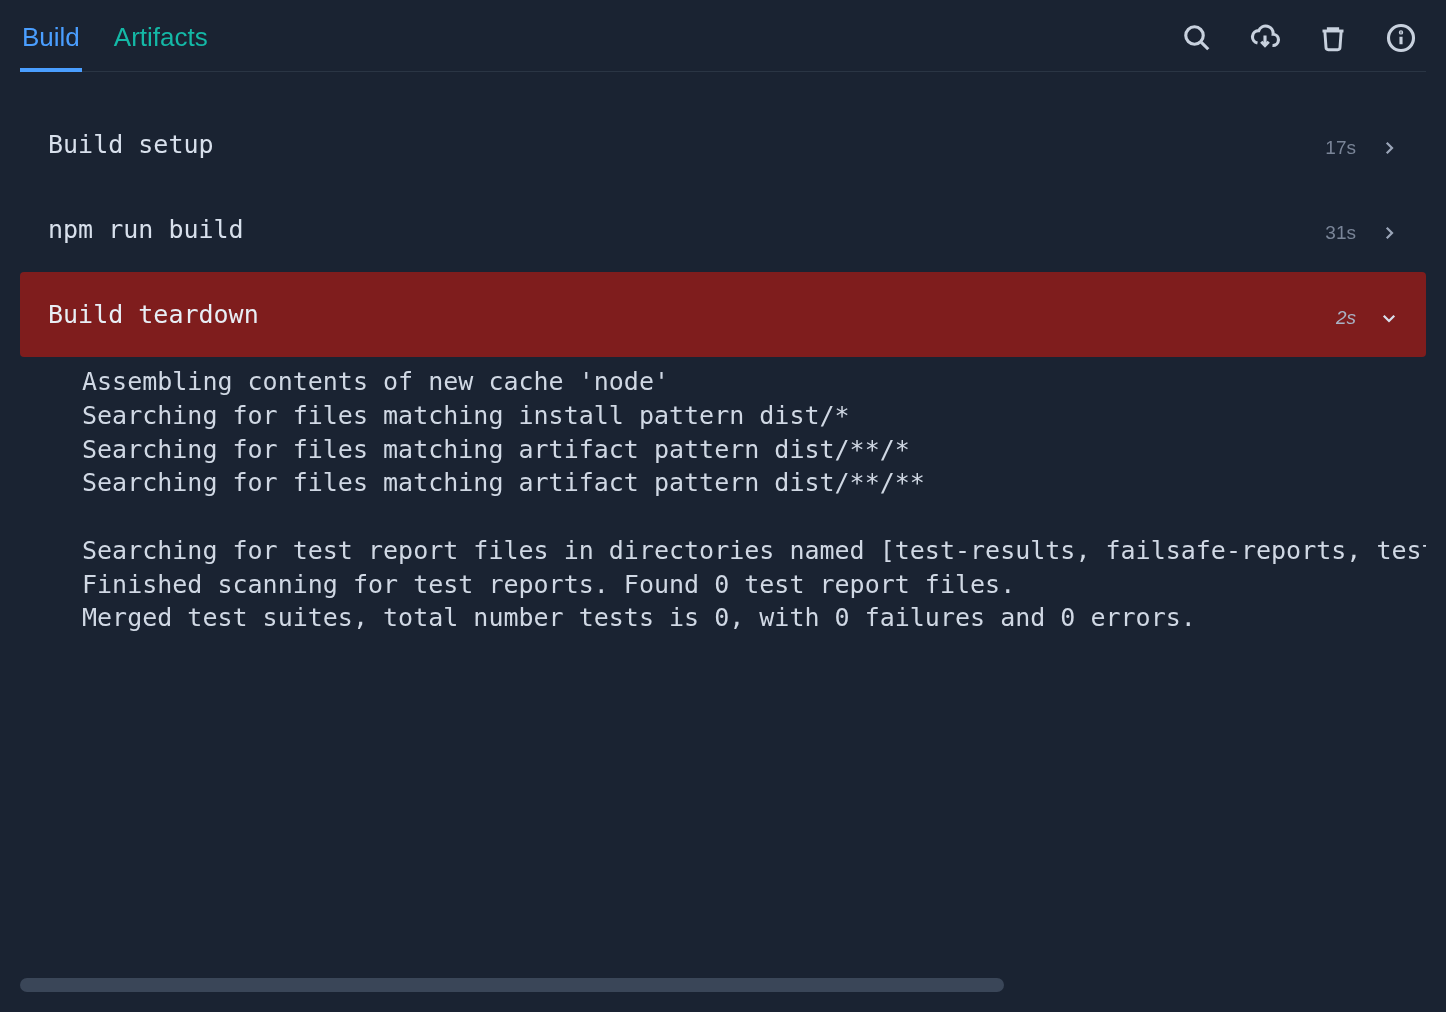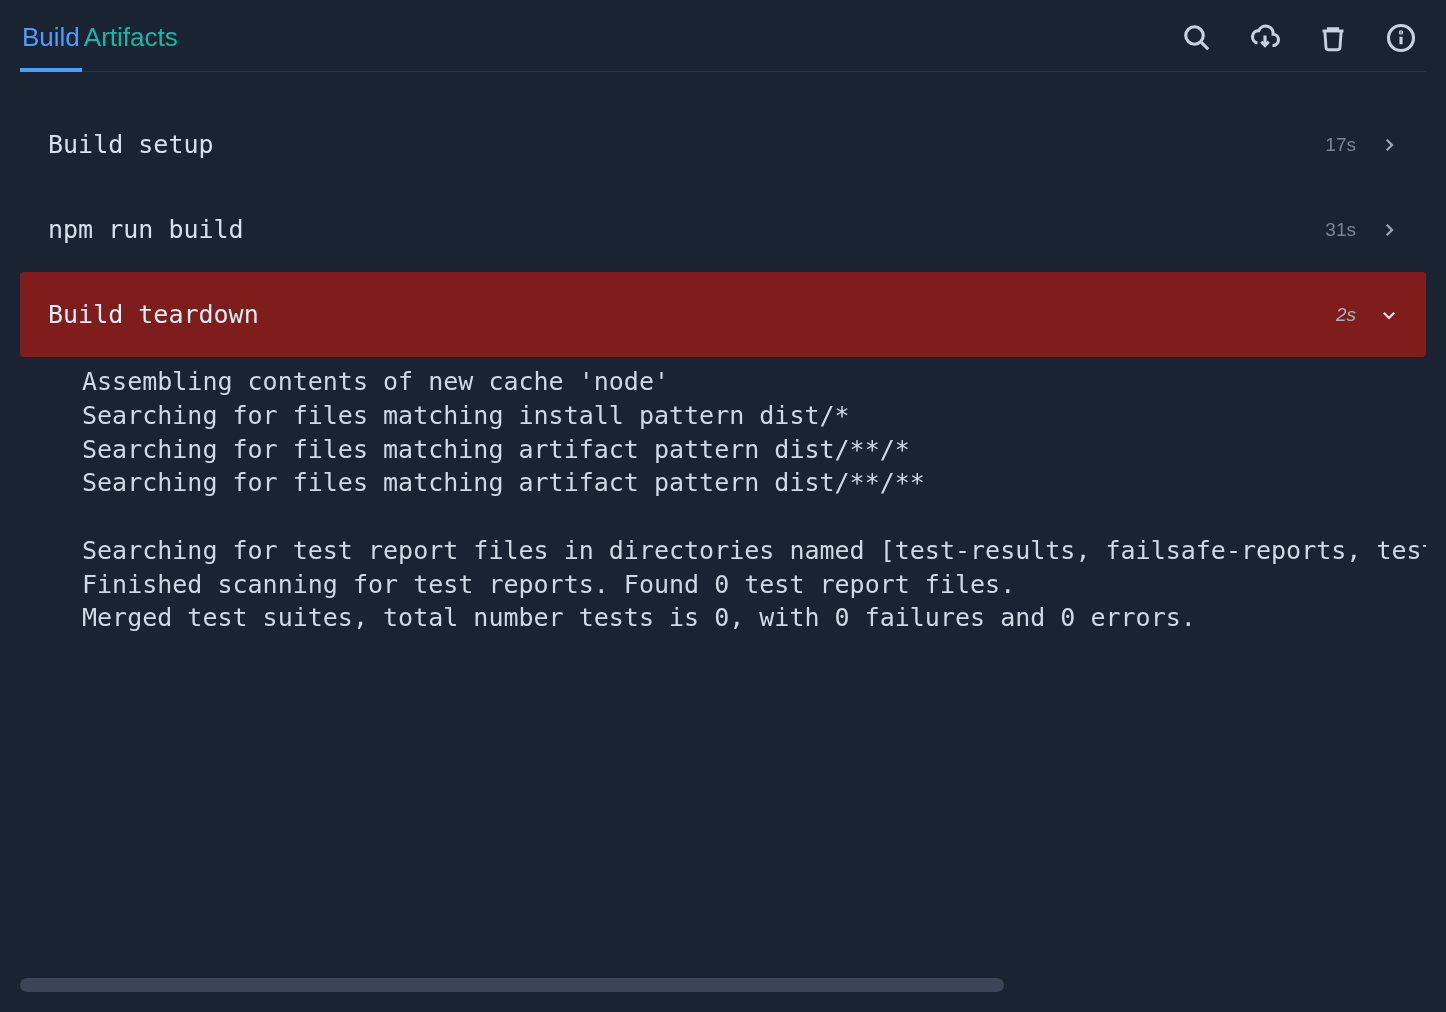--- a/index.html
+++ b/index.html
@@ -24,20 +24,21 @@
   }
   .header {
     display: flex;
     align-items: center;
     justify-content: space-between;
     padding: 12px 0 0 0;
     border-bottom: 1px solid #2a3544;
   }
   .tabs {
     display: flex;
+    gap: 30px;
     font-family: -apple-system, BlinkMacSystemFont, 'Segoe UI', sans-serif;
     font-size: 26px;
     justify-content: space-between;
   }
   .tab {
     padding: 10px 2px 18px 2px;
     color: #14b8a6;
     cursor: pointer;
     position: relative;
   }
@@ -73,21 +74,21 @@
     fill: none;
     stroke-width: 2.5;
   }
   .steps {
     flex: 1;
     overflow-y: auto;
     padding-top: 30px;
   }
   .step-row {
     display: flex;
-    align-items: center;
+    align-items: flex-end;
     justify-content: space-between;
     padding: 28px 28px;
     cursor: pointer;
     border-radius: 4px;
   }
   .step-row.expanded {
     background: #7f1d1d;
   }
   .step-name {
     color: #d8e0ec;

